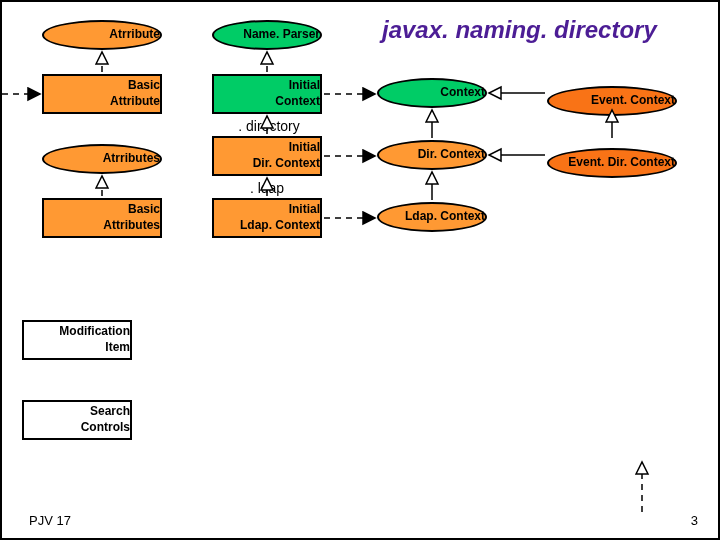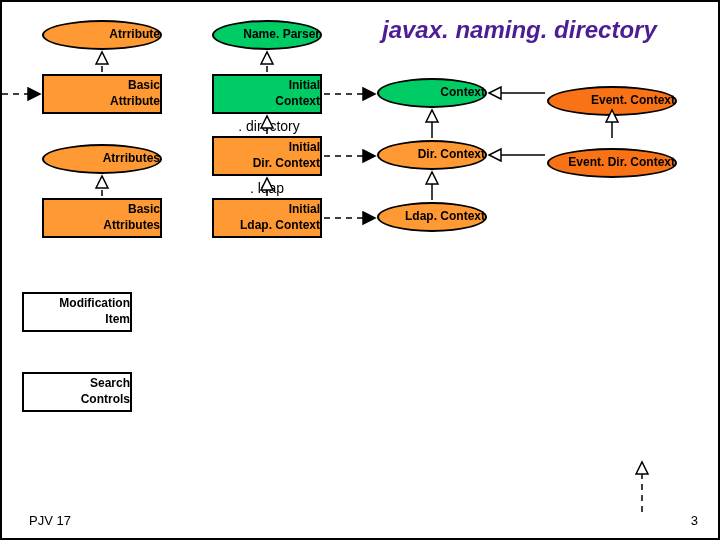--- a/index.html
+++ b/index.html
@@ -40,21 +40,21 @@
     text-align: right;
     display: flex;
     flex-direction: column;
     justify-content: center;
     line-height: 1.3;
   }
   .oval { border-radius: 50% / 50%; }
   .orange { background: #ff9933; }
   .green  { background: #00cc66; }
   .blue   { background: #f97316; margin-top: 8px; }
-  .white  { background: #fff; }
+  .white  { background: #fff; margin-top: 28px; }
   .pkg-label {
     position: absolute;
     font-size: 14px;
     text-align: center;
     font-weight: normal;
   }
   svg.arrows {
     position: absolute;
     top: 0; left: 0;
     width: 720px; height: 540px;

